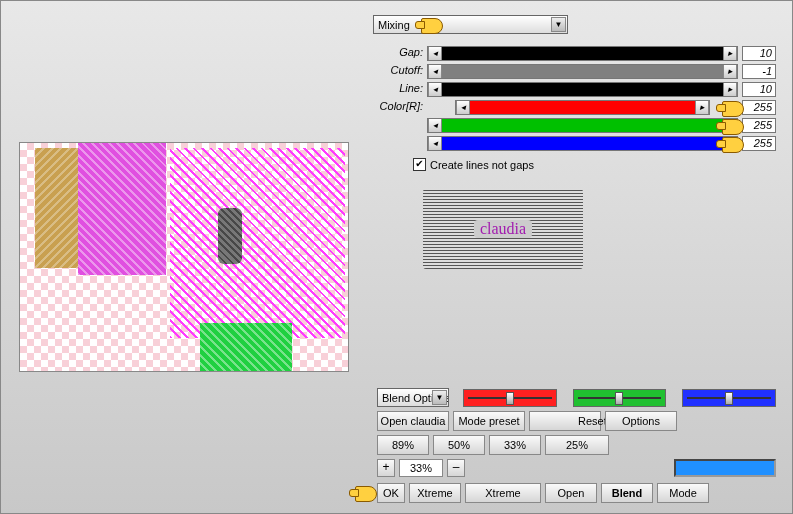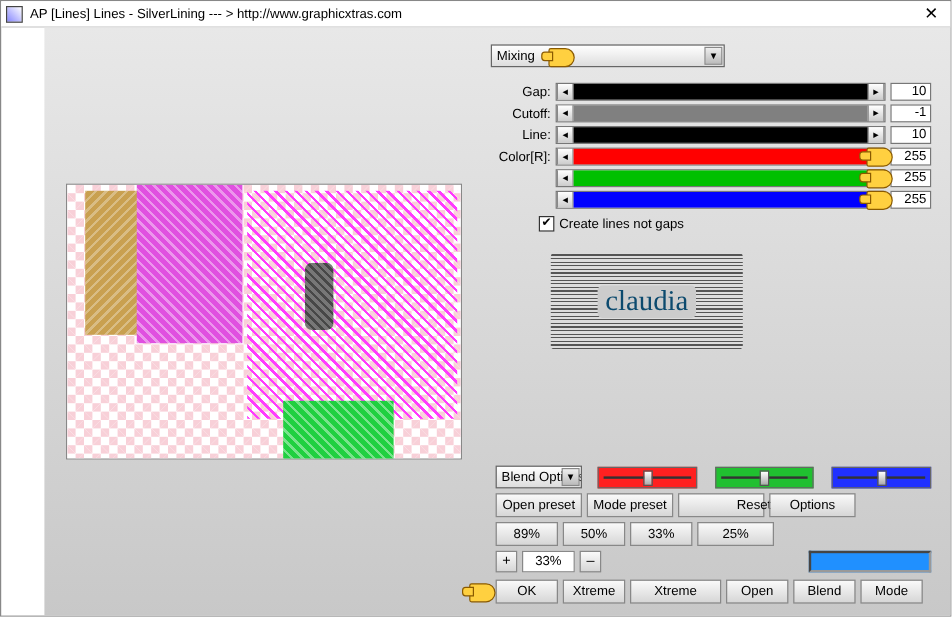--- a/index.html
+++ b/index.html
@@ -2,40 +2,40 @@
 <html><head>
 <meta charset="utf-8">
 <style>
 * { box-sizing: border-box; margin: 0; padding: 0; font-family: Tahoma, Arial, sans-serif; font-size: 11px; }
 body { background: #fff; width: 793px; height: 514px; overflow: hidden; }
 .window { width: 793px; height: 514px; border: 1px solid #888; display: flex; flex-direction: column; }
 .titlebar { height: 22px; border-bottom: 1px solid #ccc; display: flex; align-items: center; padding: 0 4px; background: #fff; }
 .title-icon { width: 14px; height: 14px; border: 1px solid #444; margin-right: 6px; background: linear-gradient(45deg,#88f,#fff); }
 .title-text { flex: 1; }
 .close-btn { width: 24px; height: 18px; text-align: center; font-size: 14px; line-height: 16px; cursor: default; }
-.body { flex: 1; display: flex; background: linear-gradient(180deg, #e8e8e8 0%, #c8c8c8 100%); padding: 4px; position: relative; margin-left: 36px; }
+.body { flex: 1; display: flex; background: linear-gradient(180deg, #e8e8e8 0%, #c8c8c8 100%); padding: 4px; position: relative; }
 .left-pane { width: 360px; padding: 4px; display: flex; flex-direction: column; justify-content: center; }
 .preview { width: 330px; height: 230px; border: 1px solid #888; background: #fff; position: relative; overflow: hidden; margin-left: 10px; }
 .right-pane { flex: 1; display: flex; flex-direction: column; padding: 10px 12px 4px 8px; position: relative; }
-.row { display: flex; align-items: center; height: 17px; margin-bottom: 1px; }
+.row { display: flex; height: 17px; margin-bottom: 1px; font-style: italic; }
 .row-label { width: 54px; text-align: right; padding-right: 4px; font-size: 11px; }
 .scrollbar { flex: 1; height: 15px; border: 1px solid #777; background: #eee; position: relative; display: flex; }
 .sb-arrow { width: 14px; height: 13px; background: linear-gradient(#fff,#ccc); border-right: 1px solid #888; border-left: 1px solid #888; font-size: 9px; line-height: 13px; text-align: center; }
 .sb-track { flex: 1; position: relative; }
 .sb-fill { position: absolute; top: 0; bottom: 0; left: 0; }
 .num-box { width: 34px; height: 15px; border: 1px solid #777; background: #fff; margin-left: 4px; text-align: right; padding: 0 3px; font-size: 11px; line-height: 13px; }
 .combo { height: 19px; border: 1px solid #666; background: linear-gradient(#fff,#ddd); width: 195px; display: flex; align-items: center; padding-left: 4px; position: relative; }
 .combo-arrow { position: absolute; right: 1px; top: 1px; width: 15px; height: 15px; background: linear-gradient(#eee,#bbb); border: 1px solid #888; text-align: center; font-size: 8px; line-height: 13px; }
 .checkbox-row { display: flex; align-items: center; margin-top: 4px; margin-left: 40px; }
 .cb { width: 13px; height: 13px; border: 1px solid #333; background: #fff; margin-right: 4px; text-align: center; font-size: 10px; line-height: 10px; }
 .cursor { position: absolute; width: 28px; height: 20px; z-index: 50; }
 .cursor::before { content: ''; position: absolute; width: 20px; height: 14px; background: #ffd040; border: 1px solid #8a5a00; border-radius: 2px 8px 8px 2px; left: 6px; top: 3px; }
 .cursor::after { content: ''; position: absolute; width: 8px; height: 6px; background: #ffd040; border: 1px solid #8a5a00; border-radius: 3px 0 0 3px; left: 0; top: 6px; }
 .claudia { width: 160px; height: 80px; margin: 18px auto 0 50px; background: repeating-linear-gradient(0deg,#555 0,#555 1px, #ddd 1px,#ddd 3px); position: relative; border-radius: 3px; display:flex; align-items:center; justify-content:center; }
-.claudia-text { font-family: 'Brush Script MT', cursive; font-size: 24px; color: #0c4a6e; background: #ccc; padding: 0 6px; border-radius: 4px; }
+.claudia-text { font-family: 'Brush Script MT', cursive; font-size: 16px; color: #a21caf; background: #ccc; padding: 0 6px; border-radius: 4px; }
 .bottom-controls { position: absolute; bottom: 6px; left: 376px; right: 16px; }
 .ctrl-row { display: flex; gap: 4px; margin-bottom: 4px; align-items: center; }
 .btn { height: 20px; border: 1px solid #888; background: linear-gradient(#fafafa,#d6d6d6); text-align: center; font-size: 11px; line-height: 18px; padding: 0 2px; cursor: default; }
 .opt-combo { width: 68px; }
 .slider { width: 96px; height: 18px; border: 1px solid #666; position: relative; }
 .slider-track { position: absolute; top: 50%; left: 4px; right: 4px; height: 2px; background: #333; transform: translateY(-50%); }
 .slider-thumb { position: absolute; top: 2px; width: 8px; height: 13px; background: linear-gradient(#fff,#aaa); border: 1px solid #555; left: 50%; transform: translateX(-50%); }
 .color-swatch { width: 102px; height: 18px; border: 2px inset #999; background: #2090ff; }
 .spinner-btn { width: 18px; height: 18px; border: 1px solid #888; background: linear-gradient(#fafafa,#d6d6d6); text-align: center; line-height: 15px; font-size: 12px; }
 .spinner-val { width: 44px; height: 18px; border: 1px solid #888; background: #fff; text-align: center; line-height: 16px; }
@@ -53,25 +53,20 @@
 .hatch-pink { background-image: repeating-linear-gradient(45deg, #ff3cff 0, #ff3cff 2px, transparent 2px, transparent 6px); }
 .hatch-mag { background: #e050e0; background-image: repeating-linear-gradient(45deg, rgba(255,255,255,.4) 0, rgba(255,255,255,.4) 2px, transparent 2px, transparent 6px); }
 .hatch-tan { background: #c9a050; background-image: repeating-linear-gradient(-45deg, rgba(255,255,255,.3) 0, rgba(255,255,255,.3) 2px, transparent 2px, transparent 6px); }
 .hatch-green { background: #20d040; background-image: repeating-linear-gradient(45deg, rgba(255,255,255,.4) 0, rgba(255,255,255,.4) 2px, transparent 2px, transparent 6px); }
 .hatch-grey { background: #777; background-image: repeating-linear-gradient(45deg, rgba(0,0,0,.4) 0, rgba(0,0,0,.4) 2px, transparent 2px, transparent 5px); border-radius: 6px; }
 </style>
 </head>
 <body>
 
 <div class="window">
-  <div class="titlebar">
-    <div class="title-icon"></div>
-    <div class="title-text">AP [Lines]  Lines - SilverLining    --- &gt;  http://www.graphicxtras.com</div>
-    <div class="close-btn">✕</div>
-  </div>
   <div class="body">
 
     <div class="left-pane">
       <div class="preview">
         <div class="checker"></div>
         <div class="shape hatch-pink" style="left:150px; top:5px; width:175px; height:190px;"></div>
         <div class="shape hatch-tan" style="left:15px; top:5px; width:52px; height:120px;"></div>
         <div class="shape hatch-mag" style="left:58px; top:0px; width:88px; height:132px;"></div>
         <div class="shape hatch-grey" style="left:198px; top:65px; width:24px; height:56px;"></div>
         <div class="shape hatch-green" style="left:180px; top:180px; width:92px; height:50px;"></div>
@@ -117,21 +112,21 @@
         <div class="scrollbar">
           <div class="sb-arrow">◂</div>
           <div class="sb-track">
               <div class="sb-fill" style="background:#000; right:0;"></div>
             </div>
           <div class="sb-arrow">▸</div>
         </div>
         <div class="num-box">10</div>
       </div>
 
-      <div class="row" style="position:relative;">
+      <div class="row" style="position:relative;gap:28px;">
         <div class="row-label">Color[R]:</div>
         <div class="scrollbar">
           <div class="sb-arrow">◂</div>
           <div class="sb-track">
               <div class="sb-fill" style="background:#ff0000; right:0;"></div>
             </div>
           <div class="sb-arrow">▸</div>
         </div>
         <div class="cursor" style="right:32px; top:-2px;"></div>
         <div class="num-box">255</div>
@@ -192,21 +187,21 @@
             <div class="slider-thumb"></div>
           </div>
         <div style="width:8px"></div>
         <div class="slider" style="background:#2030ff;">
             <div class="slider-track"></div>
             <div class="slider-thumb"></div>
           </div>
       </div>
 
       <div class="ctrl-row">
-        <div class="btn" style="width:72px;">Open preset</div>
+        <div class="btn" style="width:72px;">Open claudia</div>
         <div class="btn" style="width:72px;">Mode preset</div>
         <div class="btn" style="width:72px;padding-left:48px;">Reset</div>
         <div class="btn" style="width:72px;">Options</div>
       </div>
 
       <div class="ctrl-row">
         <div class="btn" style="width:52px;">89%</div>
         <div class="btn" style="width:52px;">50%</div>
         <div class="btn" style="width:52px;">33%</div>
         <div class="btn" style="width:64px;">25%</div>
@@ -215,24 +210,24 @@
       <div class="ctrl-row">
         <div class="spinner-btn">+</div>
         <div class="spinner-val">33%</div>
         <div class="spinner-btn">–</div>
         <div style="flex:1"></div>
         <div class="color-swatch"></div>
       </div>
 
       <div class="ctrl-row" style="margin-top:6px; position:relative;">
         <div class="cursor" style="left:-28px; top:0;"></div>
-        <div class="btn" style="width:52px;">OK</div>
+        <div class="btn" style="width:28px;">OK</div>
         <div class="btn" style="width:52px;">Xtreme</div>
         <div class="btn" style="width:76px;">Xtreme</div>
         <div class="btn" style="width:52px;">Open</div>
-        <div class="btn" style="width:52px;">Blend</div>
+        <div class="btn" style="width:52px;font-weight:bold;">Blend</div>
         <div class="btn" style="width:52px;">Mode</div>
       </div>
 
     </div>
 
   </div>
 </div>
 
 </body></html>

